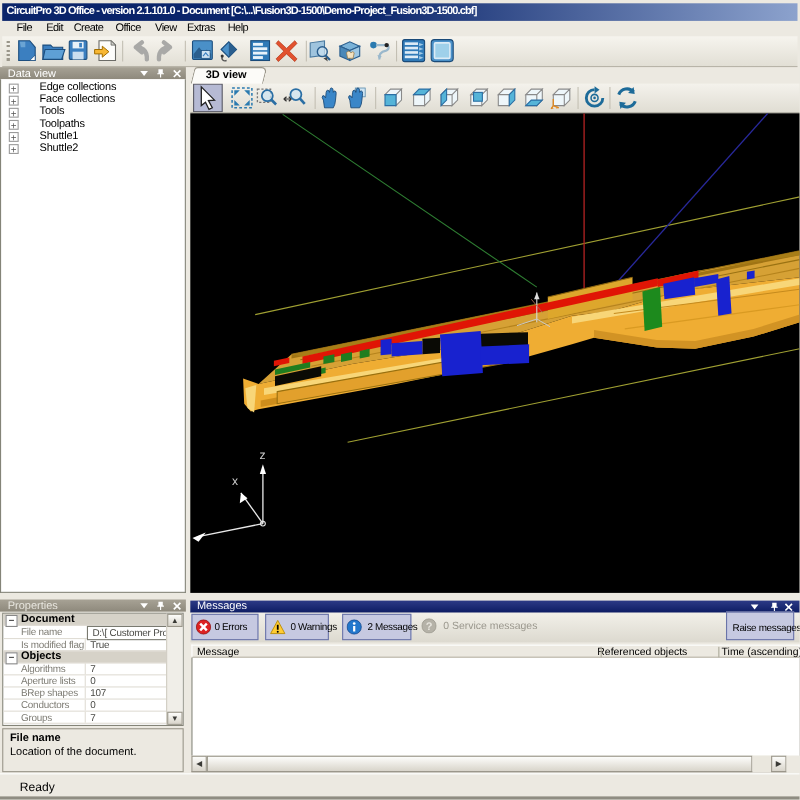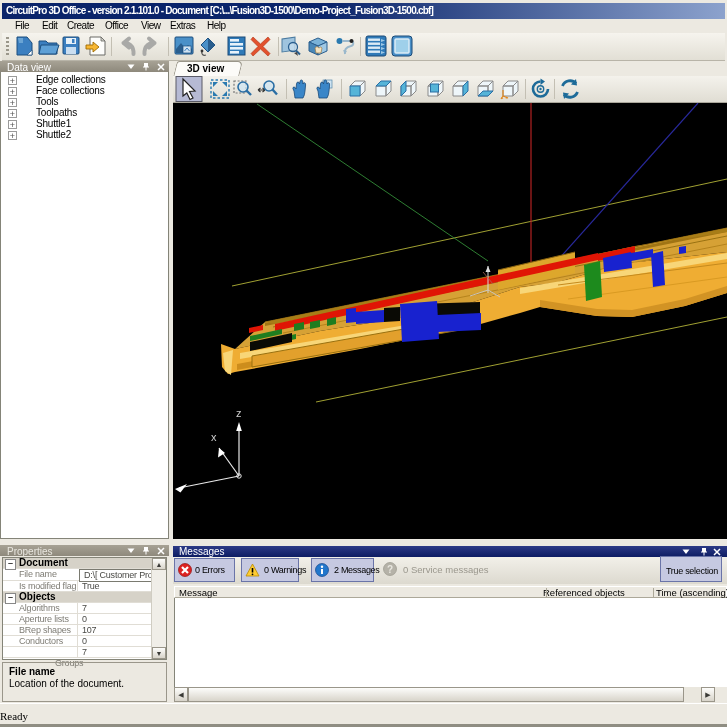--- a/index.html
+++ b/index.html
@@ -259,35 +259,35 @@
     </div>
   <div class="prow" style="top:66px;height:11px;">
       <span class="plab" style="top:1px;">BRep shapes</span>
       <span class="pval" style="top:1px;">107</span>
     </div>
   <div class="prow" style="top:77px;height:11px;">
       <span class="plab" style="top:1px;">Conductors</span>
       <span class="pval" style="top:1px;">0</span>
     </div>
   <div class="prow" style="top:88px;height:11px;">
-      <span class="plab" style="top:12px;margin-left:36px;">Groups</span>
+      <span class="plab" style="top:1px;">Groups</span>
       <span class="pval" style="top:1px;">7</span>
     </div>
 
   <div style="position:absolute;right:0;top:0;width:14px;height:101px;background:#f0eee8;border-left:1px solid #d0cdc3;">
     <div class="sbtn" style="left:0px;top:0px;width:14px;height:12px;font-size:7px;line-height:11px;">▲</div>
     <div class="sbtn" style="left:0px;top:89px;width:14px;height:12px;font-size:7px;line-height:11px;">▼</div>
   </div>
 </div>
 <div class="abs" id="descbox">
   <div style="position:absolute;left:6px;top:3px;font-weight:bold;">File name</div>
   <div style="position:absolute;left:6px;top:15px;">Location of the document.</div>
 </div>
 <div class="abs" id="statusbar">
-    <span style="position:absolute;left:0;top:6px;font-family:Liberation Serif, serif;">Ready</span>
+    <span style="position:absolute;left:18px;top:6px;">Ready</span>
   </div>
 <div class="abs" id="winbottom"></div>
 
 <div class="abs" id="tabrow">
     <div id="tab3d"></div>
     <div id="tab3dtext">3D view</div>
   </div>
 <div class="abs" id="tb3d">
   <div class="grip" style="left:3px;top:3px;height:21px;"></div>
   <svg width="554" height="26" style="position:absolute;left:0;top:0;">
@@ -487,21 +487,21 @@
     <span style="position:absolute;left:22px;top:6px;">2 Messages</span>
   </div>
   <div style="position:absolute;left:210px;top:6px;color:#9a978d;font-size:9.5px;white-space:nowrap;">
     <svg width="14" height="14" style="position:absolute;left:0px;top:-1px;">
         <circle cx="7" cy="7" r="6.5" fill="#b5b2a8" stroke="#9a978d" stroke-width="0.7"></circle>
         <text x="7" y="11" text-anchor="middle" font-size="10" font-weight="bold" fill="#e8e6df">?</text>
       </svg>
     <span style="position:absolute;left:20px;top:1px;white-space:nowrap;">0 Service messages</span>
   </div>
   <div class="mbtn" style="left:487px;top:-1px;width:62px;height:26px;">
-    <span style="position:absolute;left:5px;top:9px;white-space:nowrap;">True selection</span>
+    <span style="position:absolute;left:5px;top:9px;white-space:nowrap;">Raise messages</span>
   </div>
 </div>
 <div class="abs" id="colhead">
   <span style="position:absolute;left:4px;top:0px;">Message</span>
   <span style="position:absolute;left:356px;top:0px;padding-left:12px;">Referenced objects</span>
   <span style="position:absolute;left:481px;top:0px;">Time (ascending)</span>
   <span style="position:absolute;left:371px;top:1px;width:1px;height:10px;background:#aca899;"></span>
   <span style="position:absolute;left:478px;top:1px;width:1px;height:10px;background:#aca899;"></span>
 </div>
 <div class="abs" id="msglist"></div>

